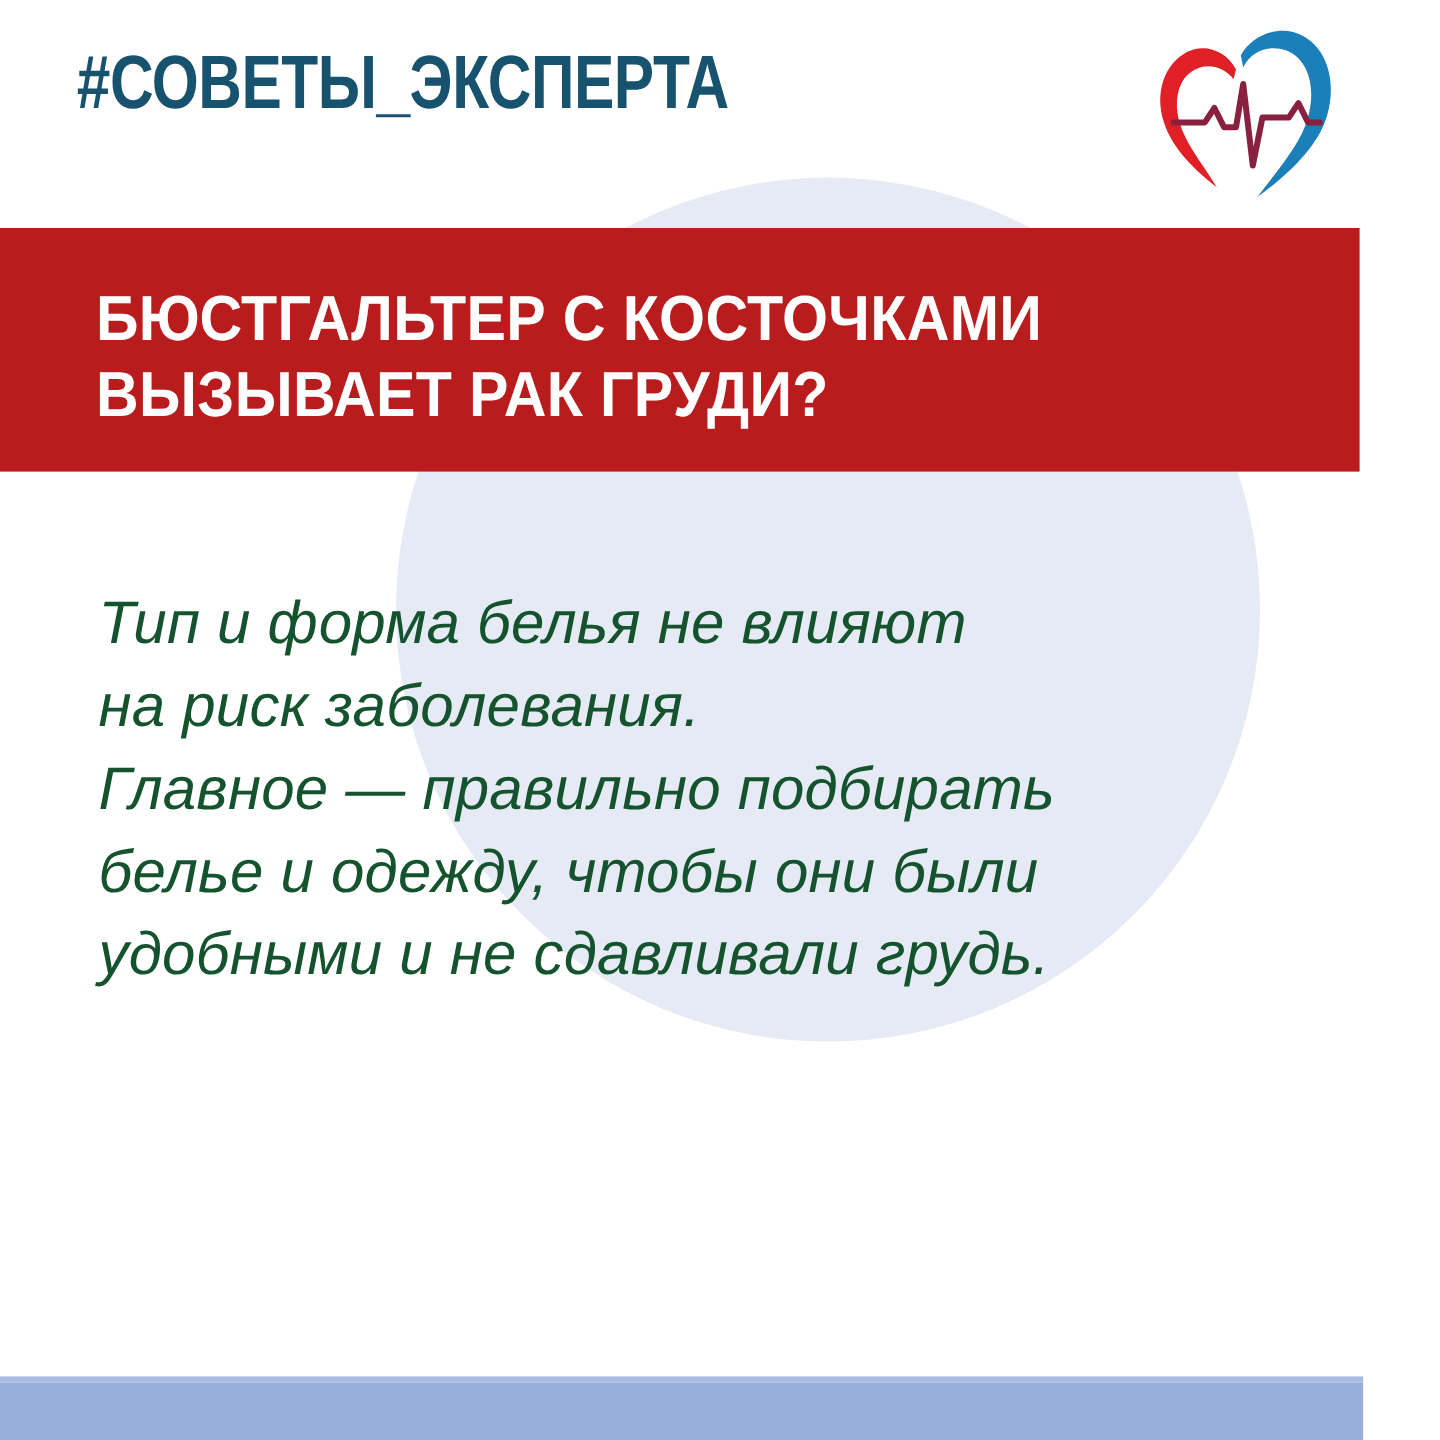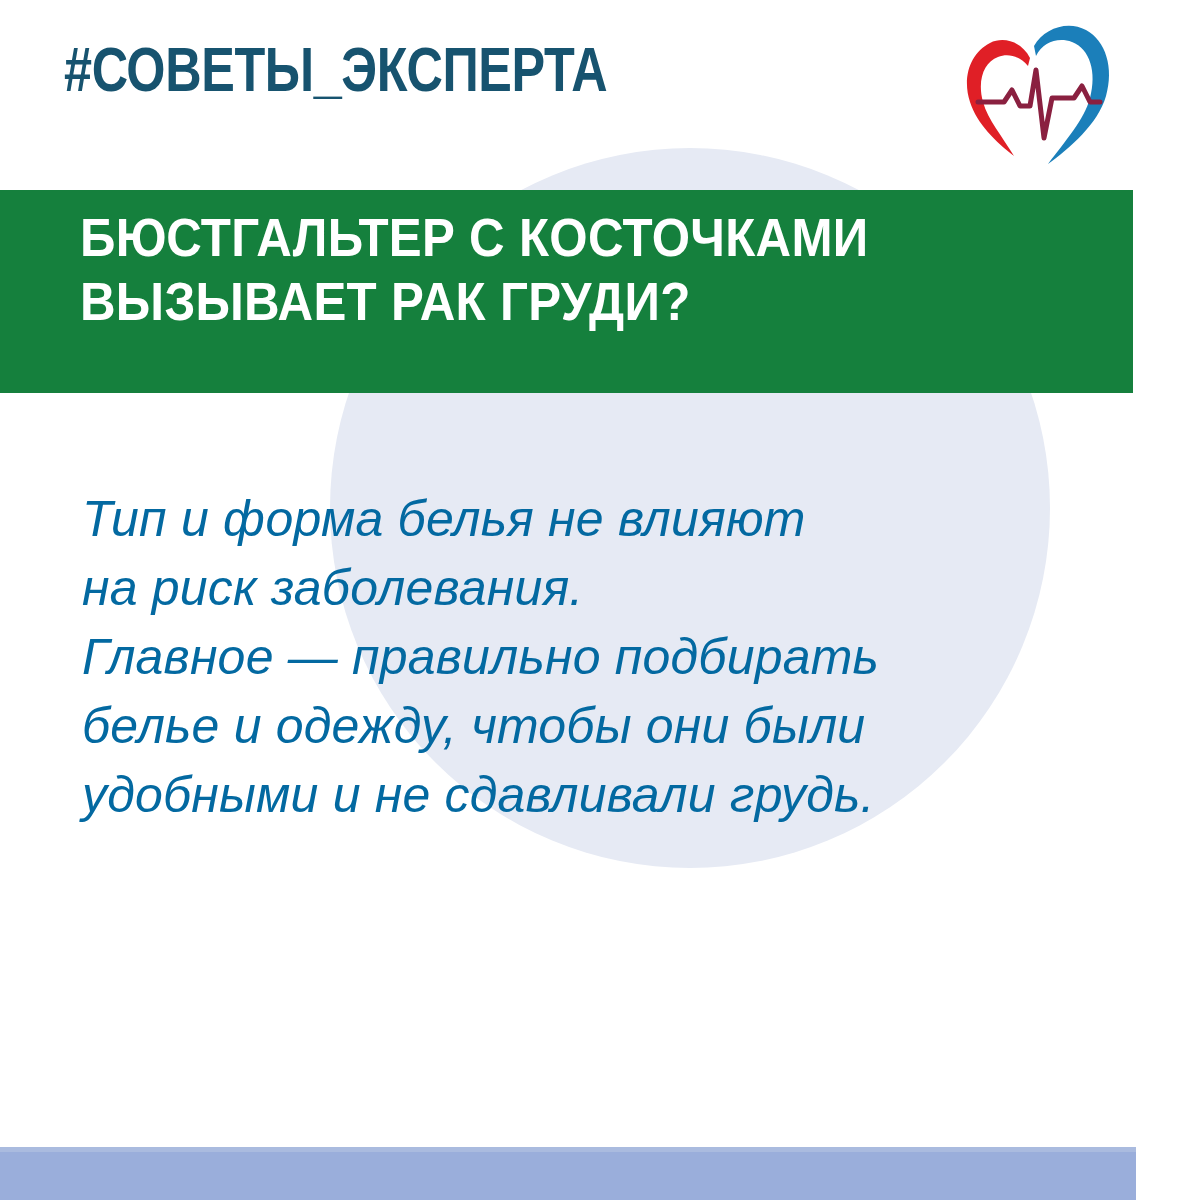--- a/index.html
+++ b/index.html
@@ -59,24 +59,24 @@
   }
   .logo svg { display: block; width: 100%; height: 100%; }
 
   
   .title-banner {
     position: absolute;
     left: 0;
     top: 190px;
     width: 1133px;
     height: 203px;
-    background: #15803d;
+    background: #b91c1c;
     z-index: 4;
     box-sizing: border-box;
-    padding: 16px 40px 0 80px;
+    padding: 44px 40px 0 80px;
   }
   .title-text {
     font-family: "Liberation Sans Narrow", "Liberation Sans", sans-serif;
     font-size: 53px;
     font-weight: 700;
     color: #ffffff;
     line-height: 1.20;
     letter-spacing: 0.3px;
     transform: scaleX(0.93);
     transform-origin: left top;
@@ -87,21 +87,21 @@
   .body-copy {
     position: absolute;
     left: 82px;
     top: 485px;
     width: 960px;
     z-index: 5;
     font-family: "Liberation Sans Narrow", "Liberation Sans", sans-serif;
     font-size: 50px;
     font-style: italic;
     font-weight: 400;
-    color: #0369a1;
+    color: #14532d;
     line-height: 1.38;
     white-space: pre-line;
     letter-spacing: 0.2px;
   }
 
   
   .bottom-bar {
     position: absolute;
     left: 0;
     bottom: 0;

